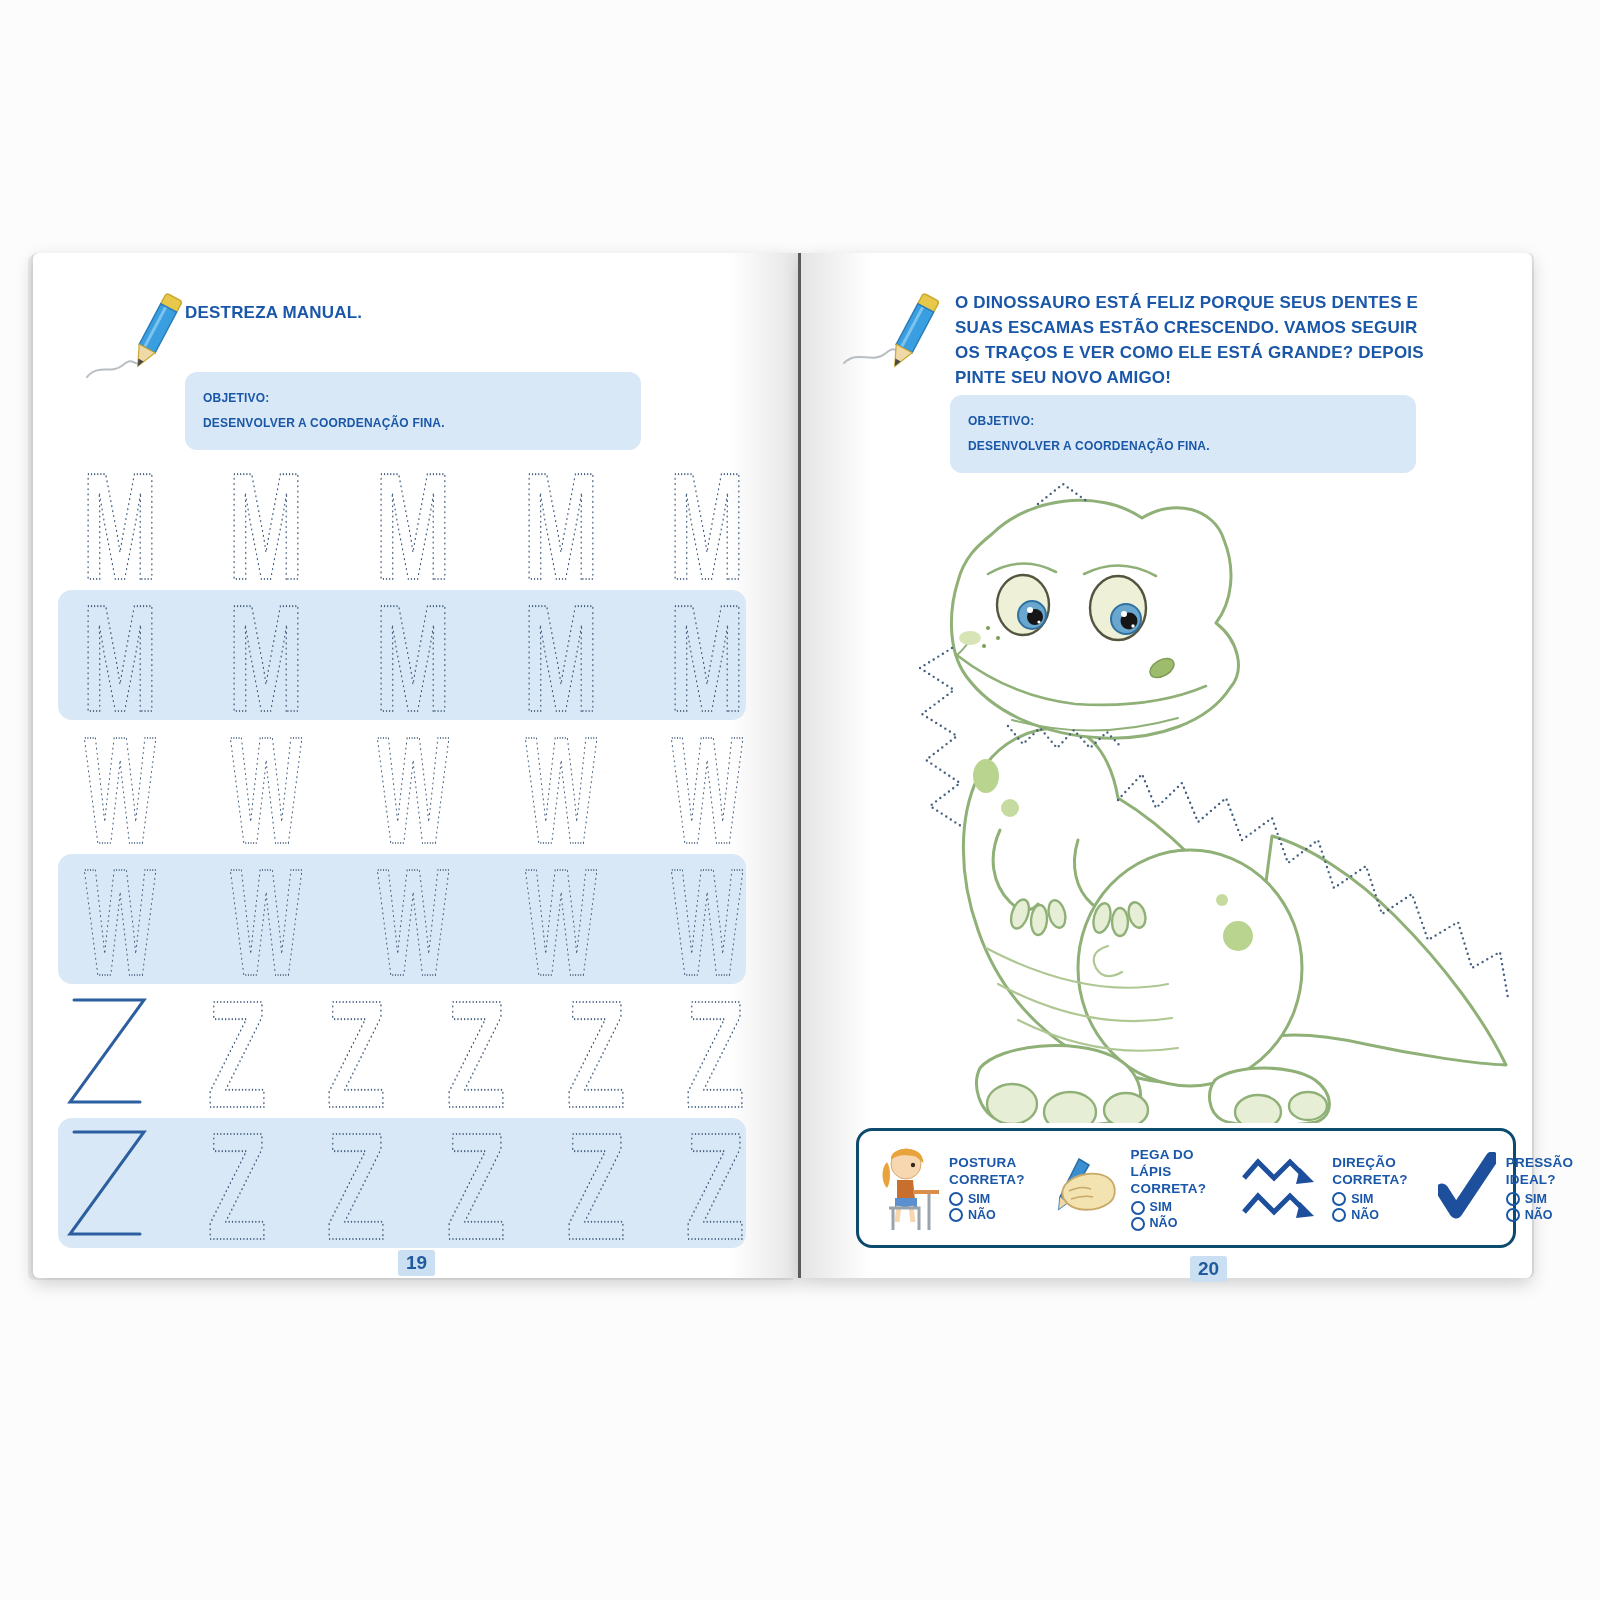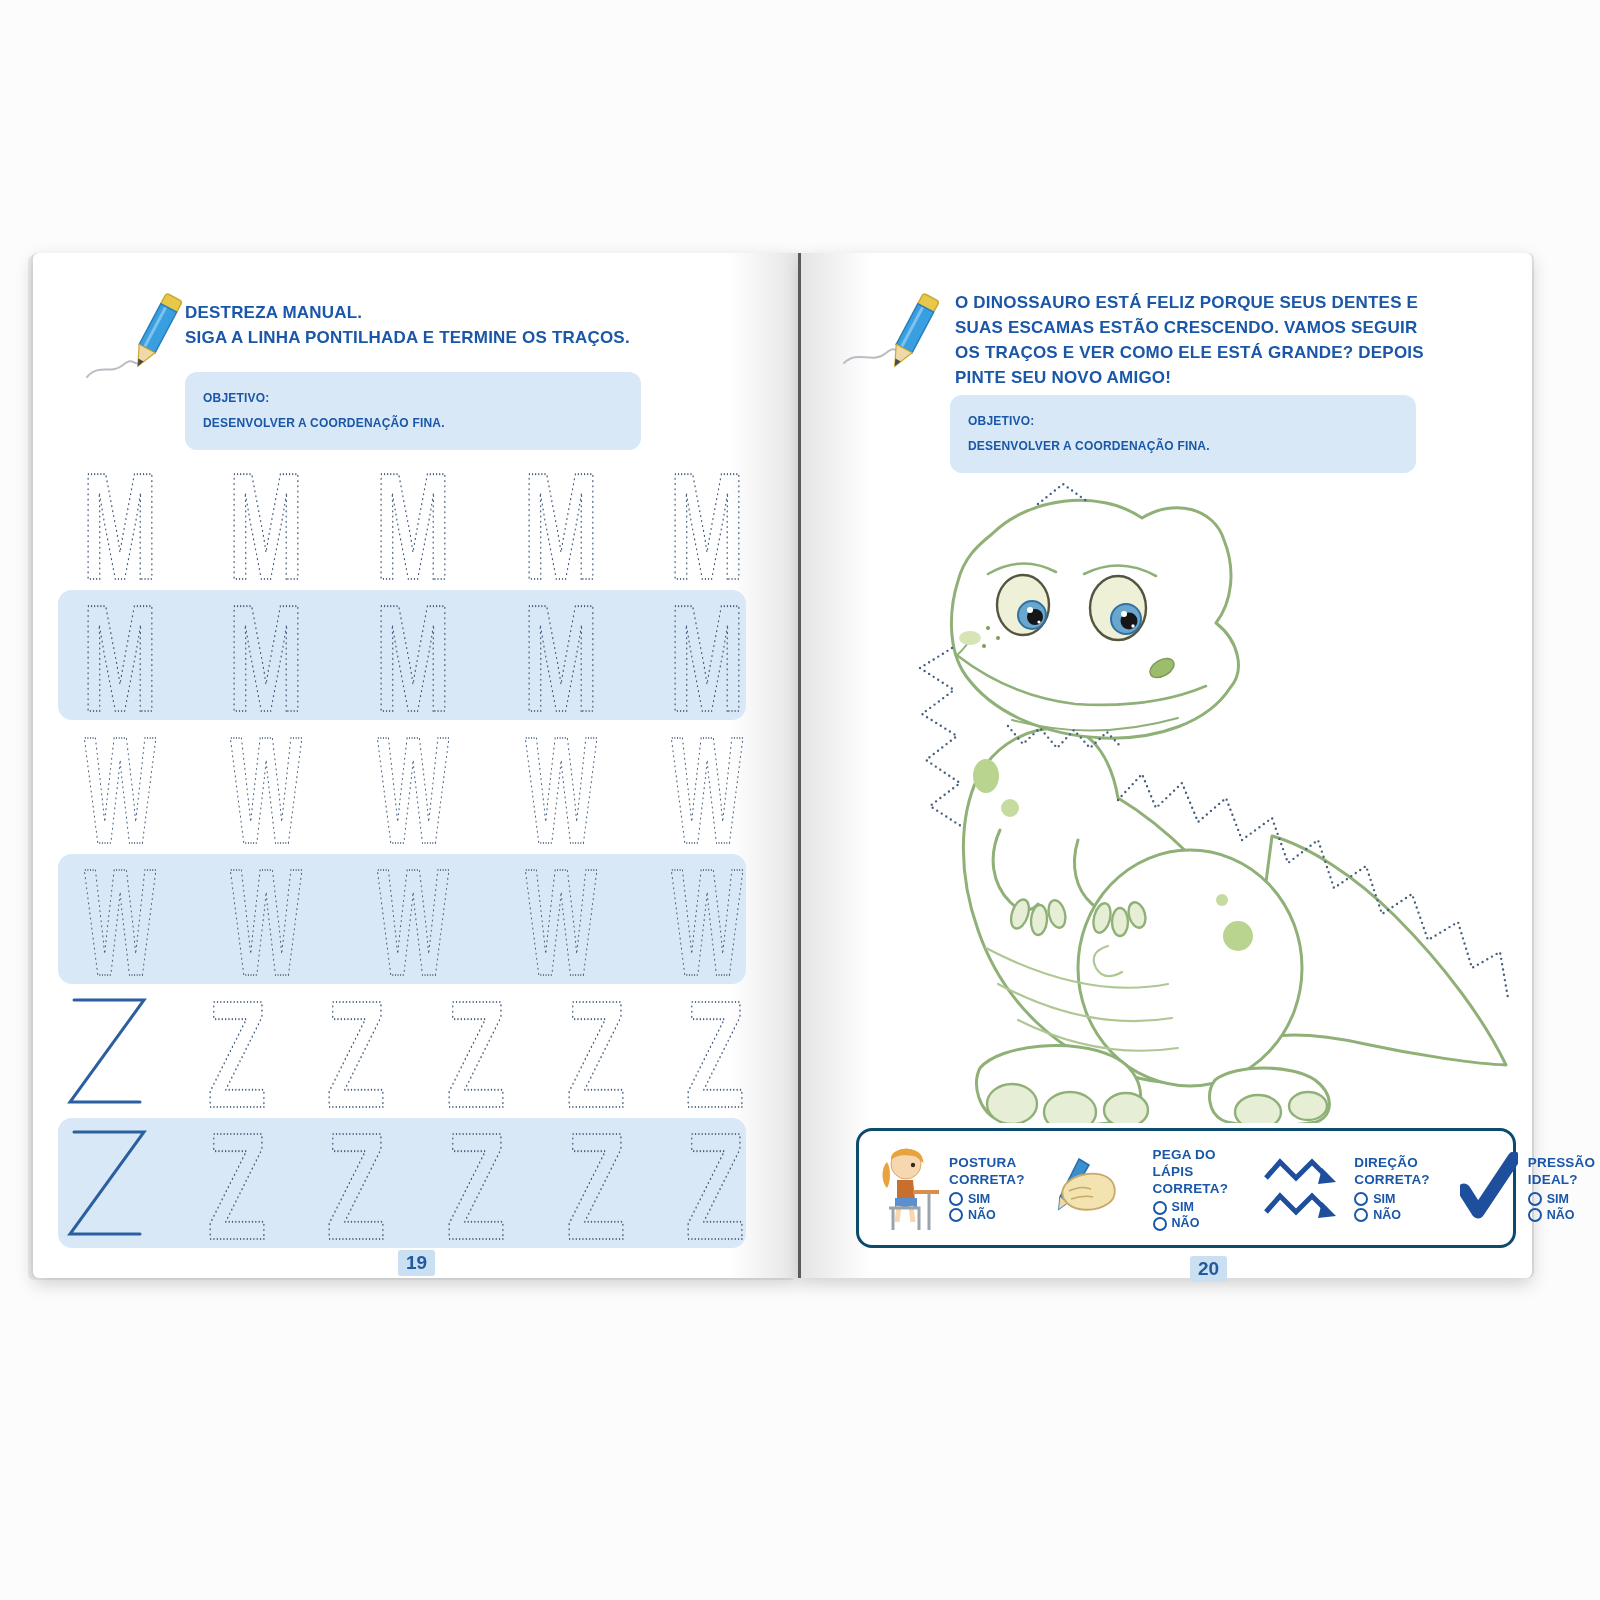--- a/index.html
+++ b/index.html
@@ -51,21 +51,20 @@
     <g transform="rotate(28 72 45)">
       <rect x="63" y="8" width="18" height="14" rx="3" fill="#e8c84a" stroke="#c9a92e" stroke-width="1.5"></rect>
       <rect x="63" y="20" width="18" height="46" fill="#3a9fe0" stroke="#2a7cb8" stroke-width="1.5"></rect>
       <line x1="69" y1="21" x2="69" y2="65" stroke="#7cc4ef" stroke-width="3"></line>
       <path d="M 63,66 L 81,66 L 72,86 Z" fill="#f0d9a8" stroke="#c9a92e" stroke-width="1.2"></path>
       <path d="M 69,79 L 75,79 L 72,86 Z" fill="#4a4a4a"></path>
     </g>
   </svg>
   <div class="abs heading" style="left:185px;top:300px;">
     <div>DESTREZA MANUAL.</div>
-    <div>SIGA A LINHA PONTILHADA E TERMINE OS TRAÇOS.</div>
   </div>
   <div class="abs objective" style="left:185px;top:372px;width:420px;">
     <div>OBJETIVO:</div>
     <div>DESENVOLVER A COORDENAÇÃO FINA.</div>
   </div>
   <div id="rows-container">
       <svg class="row-svg" width="688" height="130" style="top: 458px;">
         <text transform="translate(62,121) scale(0.6,1)" text-anchor="middle" font-family="&quot;Liberation Sans&quot;,sans-serif" font-weight="bold" font-size="152" fill="none" stroke="#45607f" stroke-width="2.2" stroke-linecap="round" stroke-dasharray="0 5.2">M</text>
         <text transform="translate(208,121) scale(0.6,1)" text-anchor="middle" font-family="&quot;Liberation Sans&quot;,sans-serif" font-weight="bold" font-size="152" fill="none" stroke="#45607f" stroke-width="2.2" stroke-linecap="round" stroke-dasharray="0 5.2">M</text>
         <text transform="translate(355,121) scale(0.6,1)" text-anchor="middle" font-family="&quot;Liberation Sans&quot;,sans-serif" font-weight="bold" font-size="152" fill="none" stroke="#45607f" stroke-width="2.2" stroke-linecap="round" stroke-dasharray="0 5.2">M</text>
@@ -238,21 +237,21 @@
         <span class="radio"></span>
         <span class="radio-label">SIM</span>
       </div>
       <div class="radio-line" style="margin-top:2px;">
         <span class="radio"></span>
         <span class="radio-label">NÃO</span>
       </div>
     </div>
   </div>
 
-  <div class="check-item" style="padding-left: 26px; gap: 22px;">
+  <div class="check-item" style="padding-left: 26px;">
     <span class="check-icon" style="margin-right: 10px;"><svg width="70" height="70" viewBox="0 0 70 70">
         <path d="M 28,8 L 38,14 L 16,52 L 8,58 L 9,46 Z" fill="#3a8fd0" stroke="#2a6da8" stroke-width="1.5"></path>
         <path d="M 9,46 L 16,52 L 8,58 Z" fill="#f0d9a8"></path>
         <path d="M 14,34 C 24,22 44,20 56,26 C 66,32 66,46 58,52 C 44,62 24,60 16,52 C 10,46 10,40 14,34 Z" fill="#f2e3b0" stroke="#c9a96a" stroke-width="1.8"></path>
         <path d="M 18,40 Q 30,34 40,38 M 20,48 Q 32,44 42,46" stroke="#c9a96a" stroke-width="1.5" fill="none"></path>
       </svg></span>
     <div class="check-q">
       <div class="q-line">PEGA DO LÁPIS</div>
       <div class="q-line">CORRETA?</div>
       <div class="radio-line">

